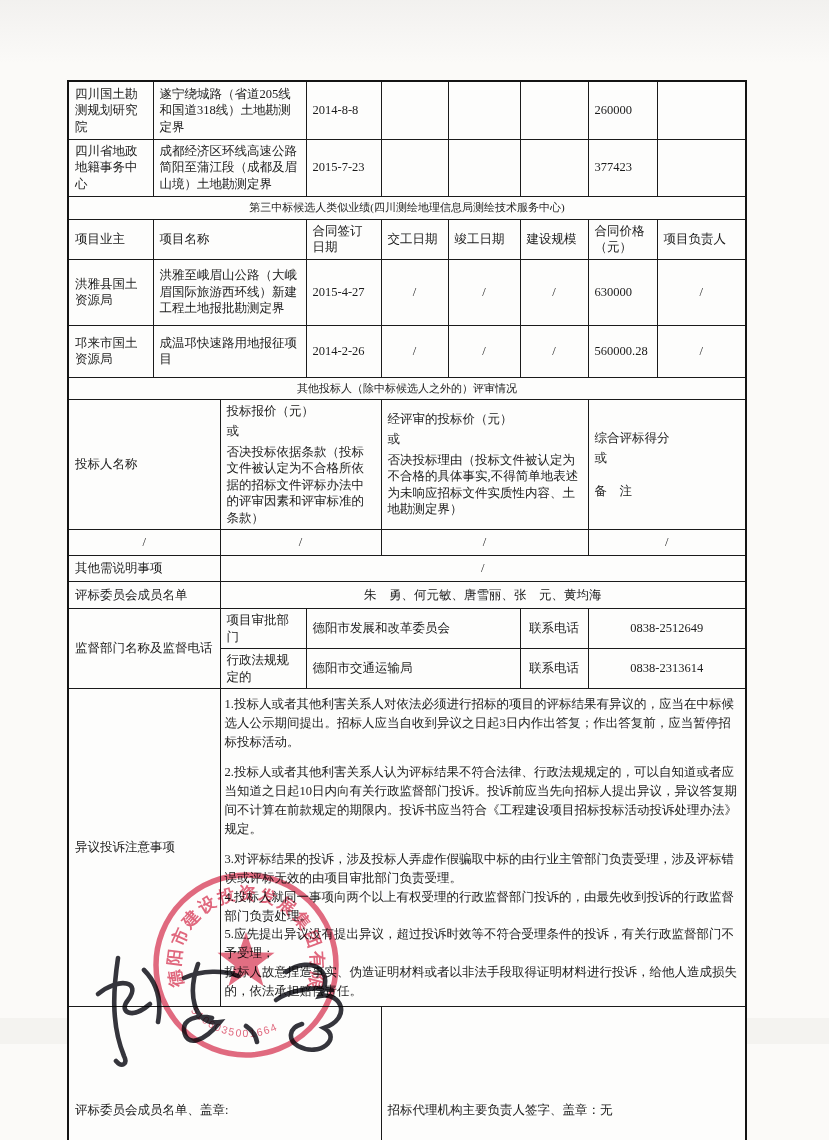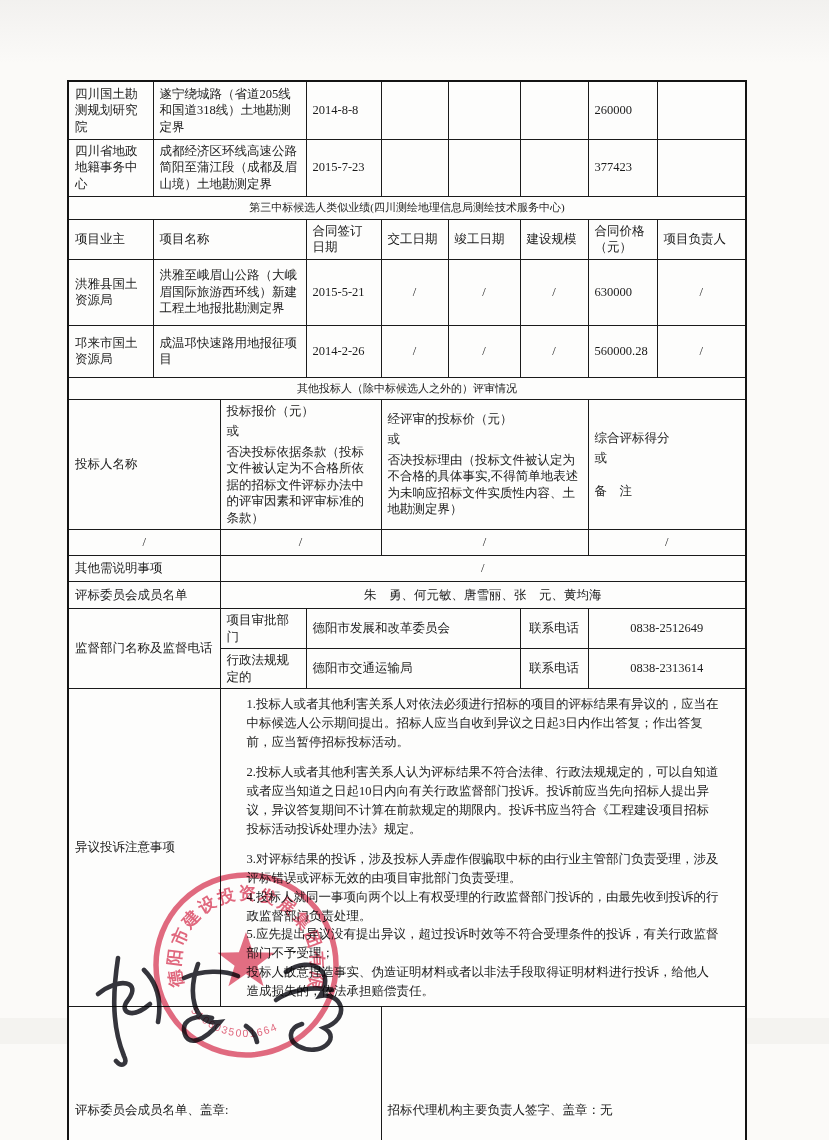--- a/index.html
+++ b/index.html
@@ -93,21 +93,21 @@
       <td class="hdr">合同签订日期</td>
       <td class="hdr">交工日期</td>
       <td class="hdr">竣工日期</td>
       <td class="hdr">建设规模</td>
       <td class="hdr">合同价格（元）</td>
       <td class="hdr">项目负责人</td>
     </tr>
     <tr style="height:66px">
       <td>洪雅县国土资源局</td>
       <td colspan="2">洪雅至峨眉山公路（大峨眉国际旅游西环线）新建工程土地报批勘测定界</td>
-      <td>2015-5-21</td>
+      <td>2015-4-27</td>
       <td class="c">/</td>
       <td class="c">/</td>
       <td class="c">/</td>
       <td>630000</td>
       <td class="c">/</td>
     </tr>
     <tr style="height:52px">
       <td>邛来市国土资源局</td>
       <td colspan="2">成温邛快速路用地报征项目</td>
       <td>2014-2-26</td>
@@ -165,21 +165,21 @@
     </tr>
     <tr style="height:26px">
       <td>行政法规规定的</td>
       <td colspan="3">德阳市交通运输局</td>
       <td class="c">联系电话</td>
       <td colspan="2" class="c">0838-2313614</td>
     </tr>
 
     <tr style="height:236px">
       <td colspan="2">异议投诉注意事项</td>
-      <td colspan="7" class="top blk" style="padding:6px 26px;line-height:1.5;">
+      <td colspan="7" class="top blk" style="padding:6px 4px;line-height:1.5;">
         <p class="sp">1.投标人或者其他利害关系人对依法必须进行招标的项目的评标结果有异议的，应当在中标候选人公示期间提出。招标人应当自收到异议之日起3日内作出答复；作出答复前，应当暂停招标投标活动。</p>
         <p class="sp">2.投标人或者其他利害关系人认为评标结果不符合法律、行政法规规定的，可以自知道或者应当知道之日起10日内向有关行政监督部门投诉。投诉前应当先向招标人提出异议，异议答复期间不计算在前款规定的期限内。投诉书应当符合《工程建设项目招标投标活动投诉处理办法》规定。</p>
         <p>3.对评标结果的投诉，涉及投标人弄虚作假骗取中标的由行业主管部门负责受理，涉及评标错误或评标无效的由项目审批部门负责受理。</p>
         <p>4.投标人就同一事项向两个以上有权受理的行政监督部门投诉的，由最先收到投诉的行政监督部门负责处理。</p>
         <p>5.应先提出异议没有提出异议，超过投诉时效等不符合受理条件的投诉，有关行政监督部门不予受理；</p>
         <p>投标人故意捏造事实、伪造证明材料或者以非法手段取得证明材料进行投诉，给他人造成损失的，依法承担赔偿责任。</p>
       </td>
     </tr>
 
     <tr style="height:150px">

